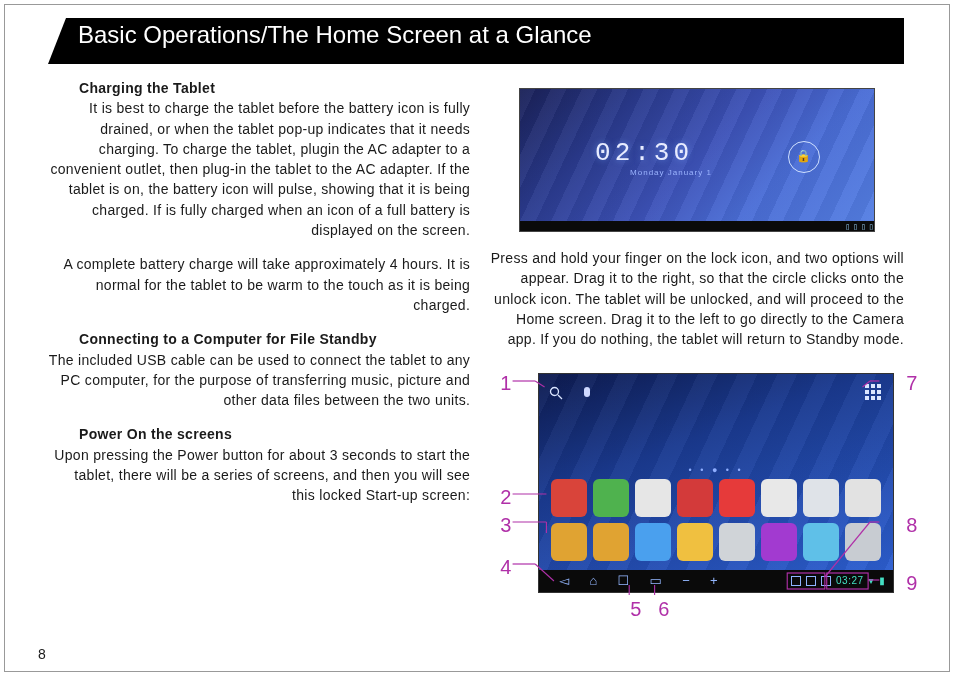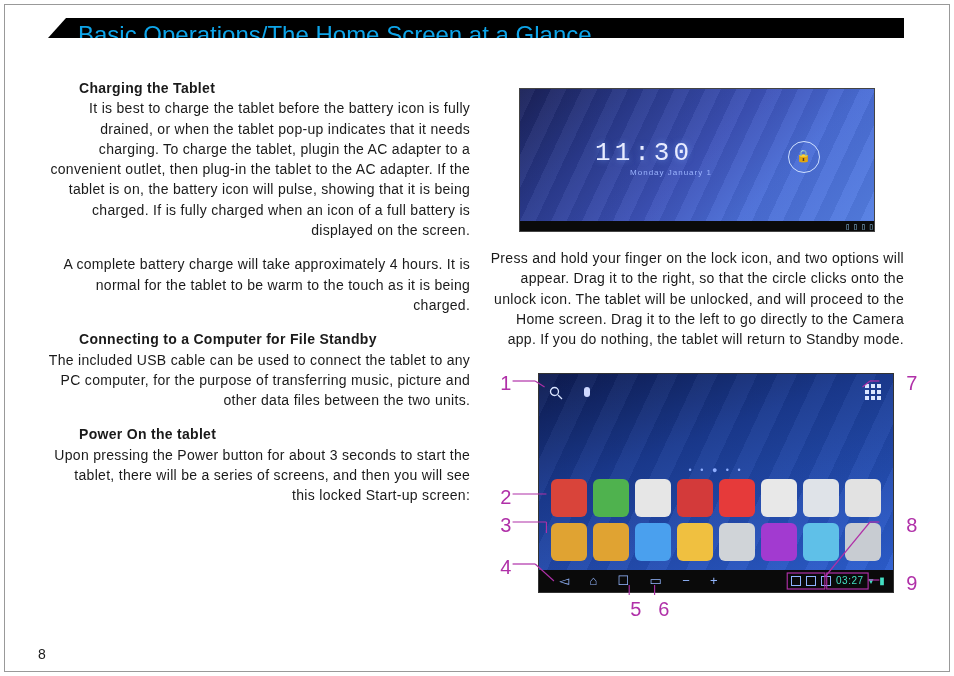--- a/index.html
+++ b/index.html
@@ -15,23 +15,23 @@
   .frame {
     position: absolute;
     inset: 4px;
     border: 1px solid #999;
   }
   .title-bar {
     position: absolute;
     top: 18px;
     left: 48px;
     right: 50px;
-    height: 20px;
+    height: 46px;
     background: #000;
-    color: #0ea5e9;
+    color: #ffffff;
     font-size: 24px;
     font-weight: 400;
     padding-left: 30px;
     line-height: 34px;
     clip-path: polygon(18px 0, 100% 0, 100% 100%, 0 100%);
   }
   .content {
     position: absolute;
     top: 78px;
     left: 48px;
@@ -158,28 +158,28 @@
 <div class="content">
 
   <div class="col col-left">
     <div class="section-h">Charging the Tablet</div>
     <div class="para">It is best to charge the tablet before the battery icon is fully drained, or when the tablet pop-up indicates that it needs charging. To charge the tablet, plugin the AC adapter to a convenient outlet, then plug-in the tablet to the AC adapter. If the tablet is on, the battery icon will pulse, showing that it is being charged. If is fully charged when an icon of a full battery is displayed on the screen.</div>
     <div class="para">A complete battery charge will take approximately 4 hours. It is normal for the tablet to be warm to the touch as it is being charged.</div>
 
     <div class="section-h mt">Connecting to a Computer for File Standby</div>
     <div class="para">The included USB cable can be used to connect the tablet to any PC computer, for the purpose of transferring music, picture and other data files between the two units.</div>
 
-    <div class="section-h mt">Power On the tablet</div>
+    <div class="section-h mt">Power On the screens</div>
     <div class="para">Upon pressing the Power button for about 3 seconds to start the tablet, there will be a series of screens, and then you will see this locked Start-up screen:</div>
   </div>
 
   <div class="col">
 
     <div class="lock-shot">
-      <div class="lock-time">11:30</div>
+      <div class="lock-time">02:30</div>
       <div class="lock-sub">Monday
 January 1</div>
       <div class="lock-circle">🔒</div>
       <div class="lock-navbar">
           <span>▯ ▯ ▯ ▯</span>
         </div>
     </div>
 
     <div class="para">Press and hold your finger on the lock icon, and two options will appear. Drag it to the right, so that the circle clicks onto the unlock icon. The tablet will be unlocked, and will proceed to the Home screen. Drag it to the left to go directly to the Camera app. If you do nothing, the tablet will return to Standby mode.</div>
 

